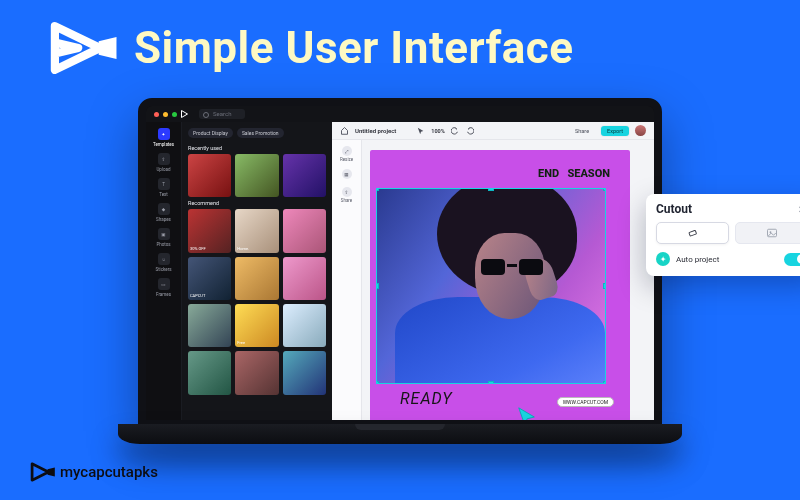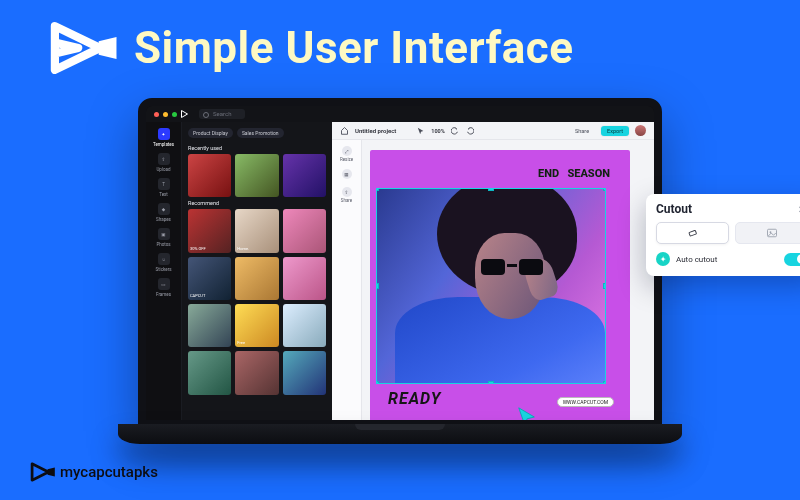--- a/index.html
+++ b/index.html
@@ -111,21 +111,21 @@
   .hair { position:absolute; left:60px; top:-14px; width:140px; height:120px; background:#1a1220; border-radius:50% 50% 46% 52%; filter:blur(.3px); }
   .face { position:absolute; left:98px; top:44px; width:70px; height:86px; background:linear-gradient(120deg,#b98489,#6a5578); border-radius:42% 42% 48% 48%; }
   .glasses { position:absolute; left:104px; top:70px; width:62px; height:18px; }
   .lens { position:absolute; top:0; width:24px; height:16px; background:#0b0b10; border-radius:4px; }
   .lens.l{ left:0;} .lens.r{ right:0;}
   .bridge { position:absolute; left:26px; top:5px; width:10px; height:3px; background:#0b0b10; }
   .jacket { position:absolute; left:18px; top:108px; width:210px; height:120px; background:linear-gradient(150deg,#2148c8,#3e69f0 60%,#6a8bff); border-radius:30% 30% 10% 10%; }
   .hand { position:absolute; left:150px; top:70px; width:28px; height:40px; background:linear-gradient(120deg,#b98489,#7a6585); border-radius:40% 40% 30% 30%; transform:rotate(-18deg); }
 
   .ready-bar { position:absolute; left:0; right:0; bottom:0; height:28px; background:#c84fe8; display:flex; align-items:center; padding:0 8px; }
-  .ready { color:#161616; font-weight:700; font-size:16px; letter-spacing:1px; font-style:italic; }
+  .ready { color:#161616; font-weight:400; font-size:16px; letter-spacing:1px; font-style:italic;margin-left:12px; }
   .urlchip { position:absolute; right:6px; bottom:5px; font-size:5px; color:#222; background:#fff; padding:1px 5px; border-radius:8px; border:1px solid #bbb; }
 
   .cursor { position:absolute; left:370px; top:300px; width:22px; height:22px; pointer-events:none; }
 
   
   .popup {
     position:absolute; right:-136px; top:96px; width:172px; background:#fff; border-radius:8px;
     box-shadow:0 10px 28px rgba(5,12,40,.28); padding:8px 10px 10px;
   }
   .pop-head { display:flex; align-items:center; justify-content:space-between; margin-bottom:6px; }
@@ -345,21 +345,21 @@
       <div class="ptab">
         <svg viewBox="0 0 16 16" width="12" height="12">
             <rect x="2" y="3" width="12" height="10" rx="1.5" fill="none" stroke="#9aa0ad" stroke-width="1.2"></rect>
             <circle cx="6" cy="7" r="1.2" fill="#9aa0ad"></circle>
             <path d="M3 12 L7 8 L10 11 L13 8" fill="none" stroke="#9aa0ad" stroke-width="1.2"></path>
           </svg>
       </div>
     </div>
     <div class="auto-row">
       <div class="sparkle">✦</div>
-      <div class="auto-label">Auto cutout</div>
+      <div class="auto-label">Auto project</div>
       <div class="toggle"></div>
     </div>
   </div>
 
   <div class="laptop-base"></div>
   <div class="notch"></div>
 </div>
 
 <div class="watermark">
   <div class="wm-logo">

